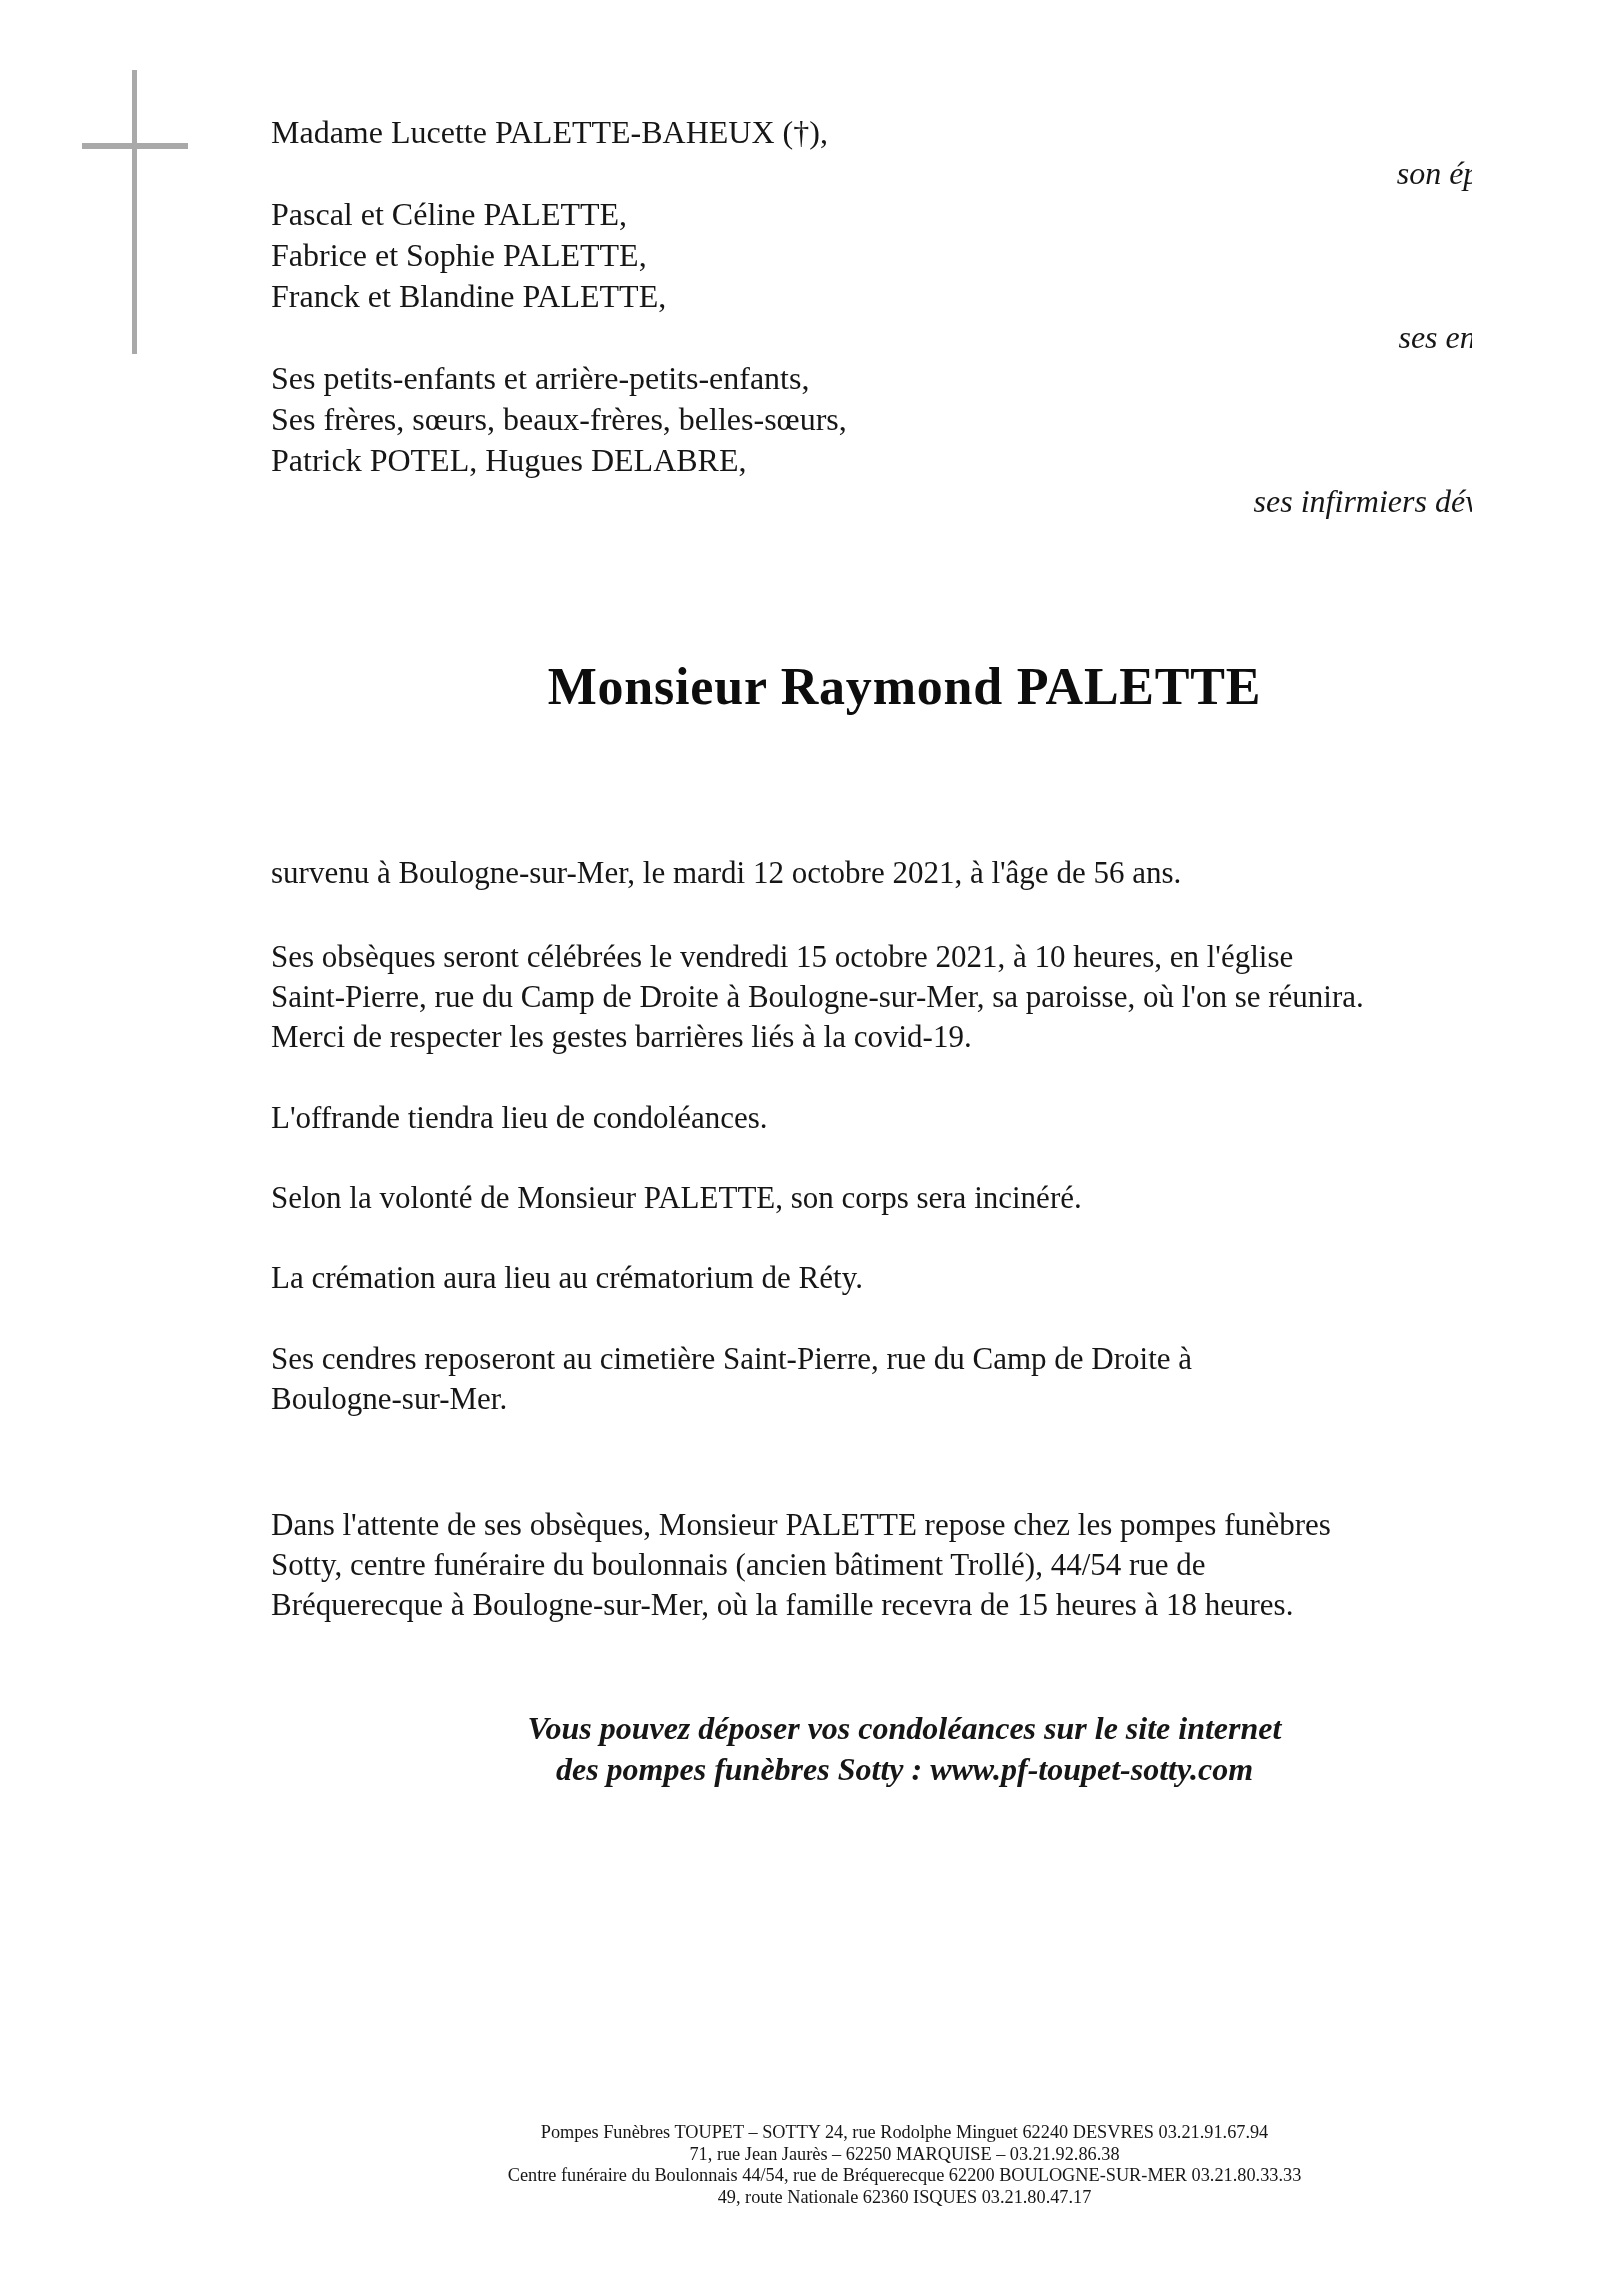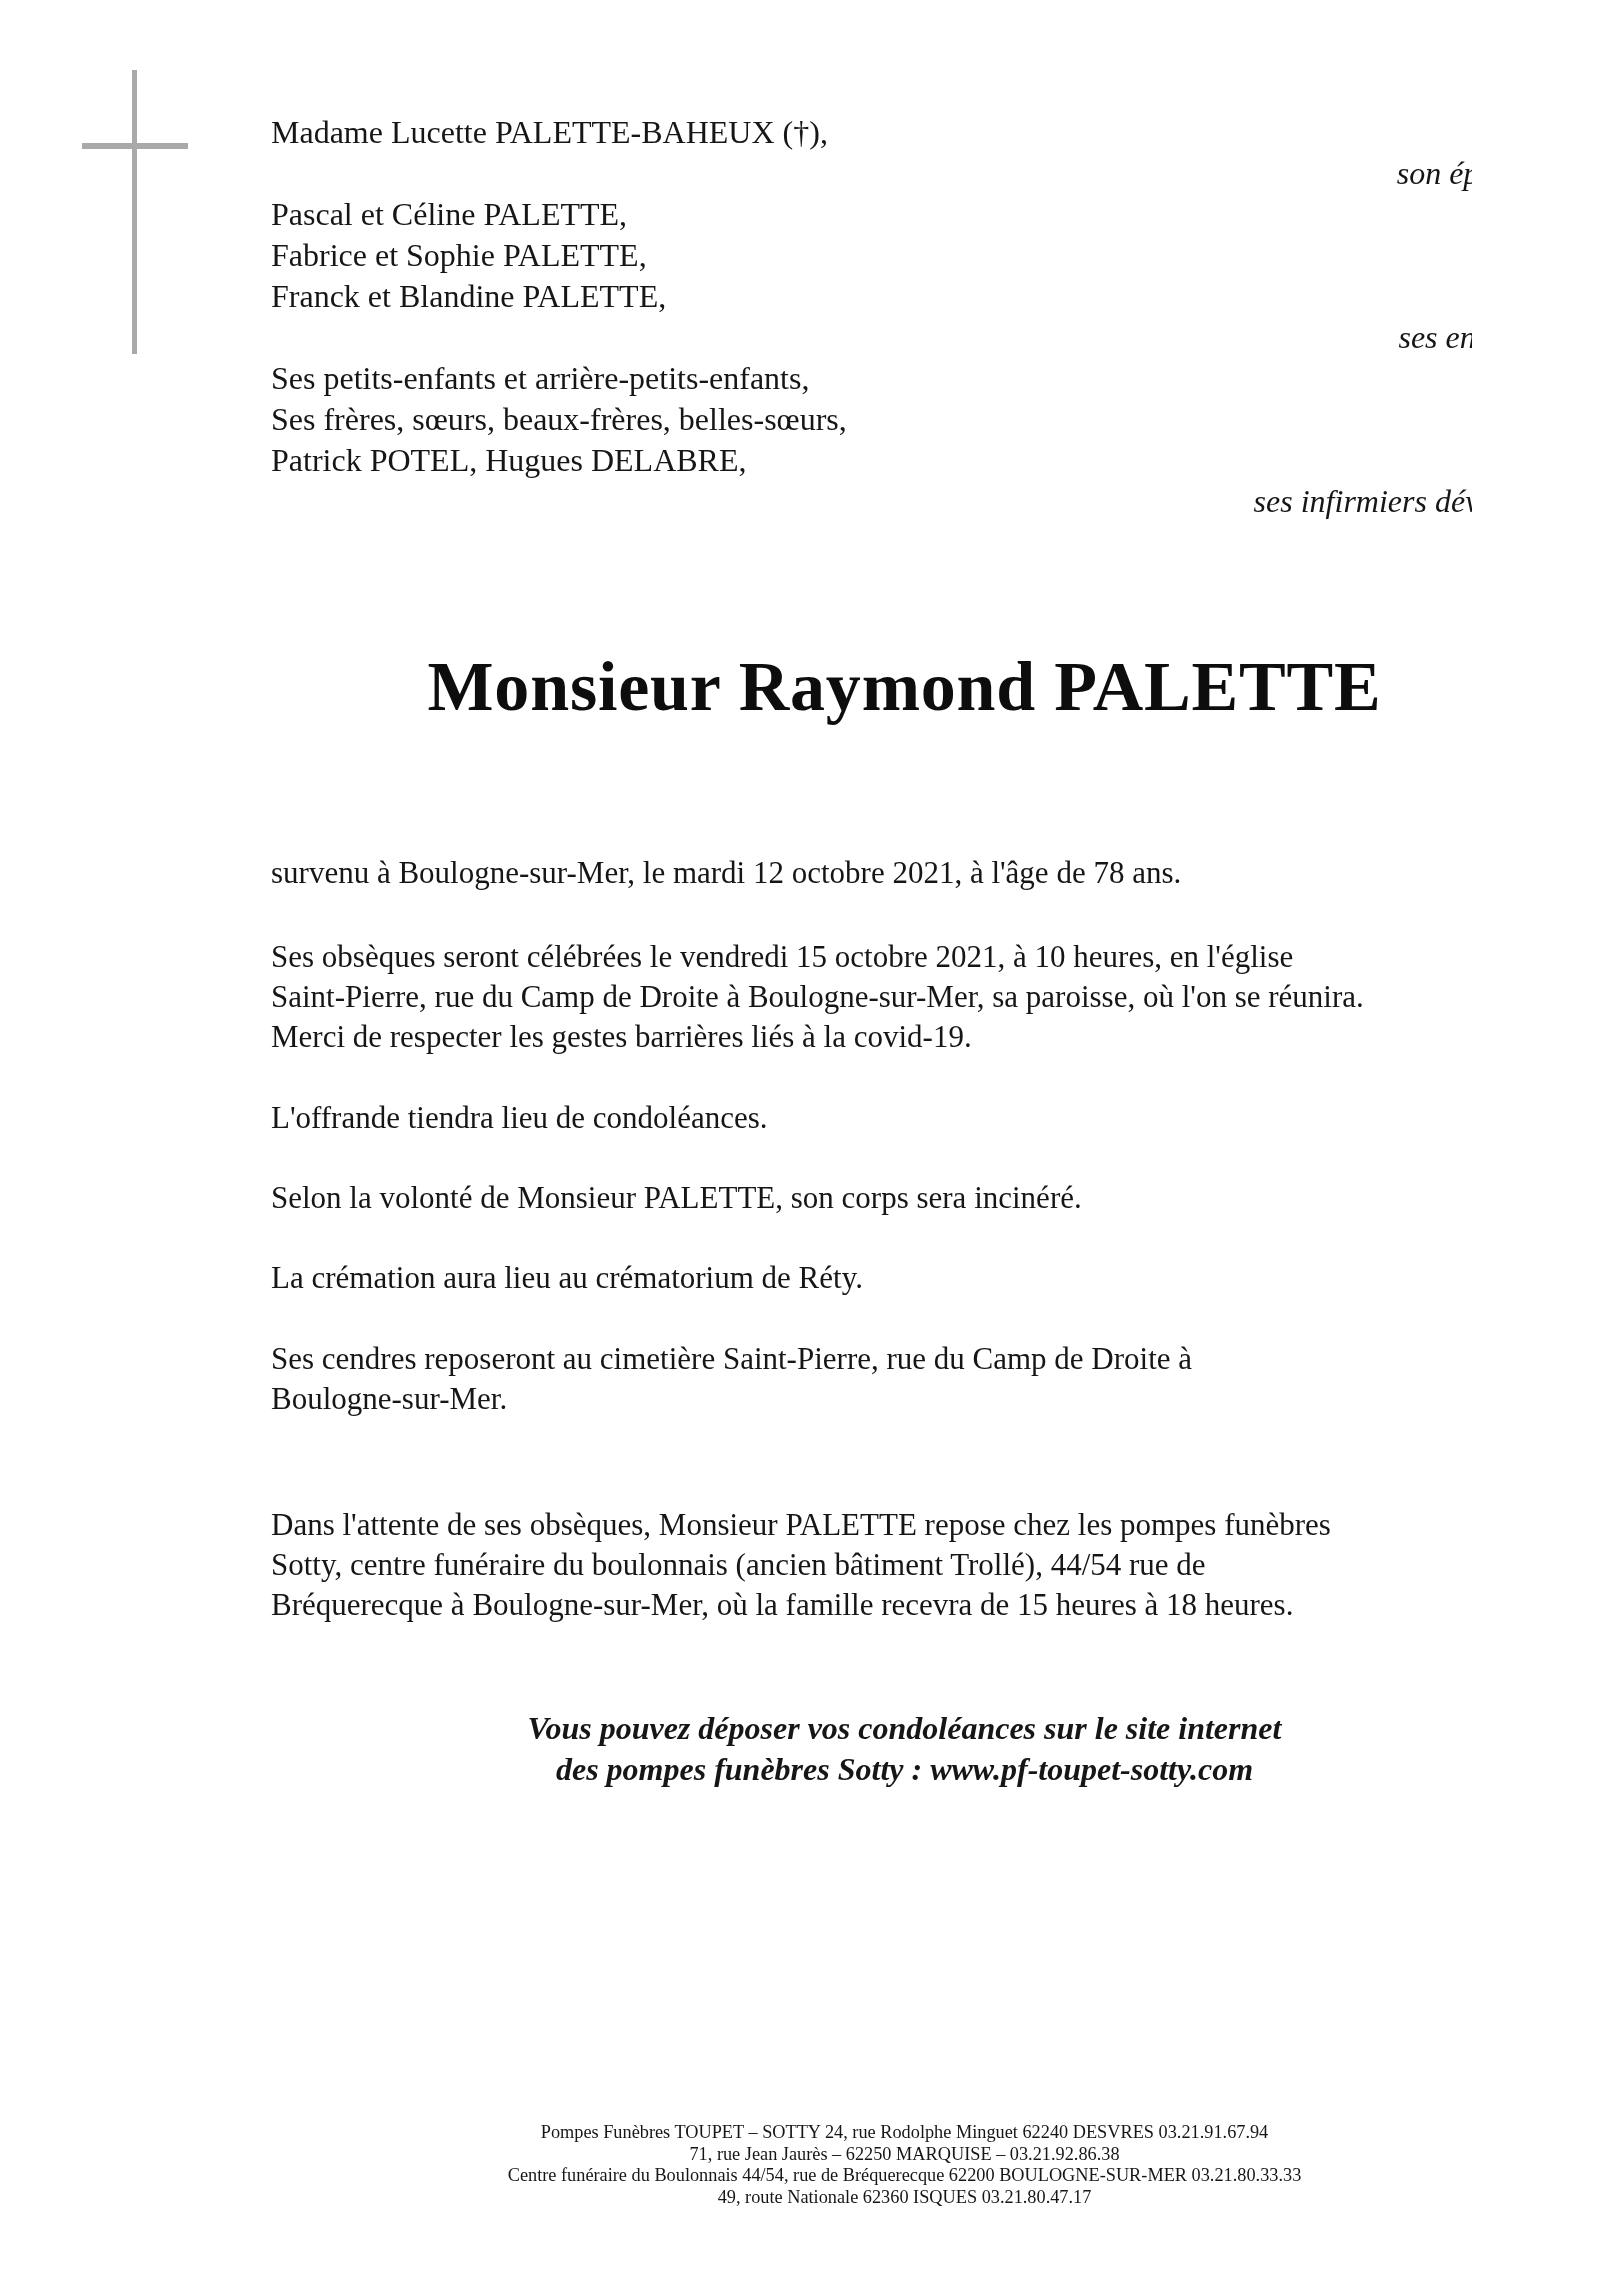--- a/index.html
+++ b/index.html
@@ -26,21 +26,21 @@
   }
   .line {
     font-size: 32px; line-height: 41px; white-space: nowrap;
   }
   .relation {
     text-align: right; font-style: italic; white-space: nowrap;
   }
   .intro { margin-top: 76px; }
   .deceased-title {
     margin-top: 126px;
-    font-size: 70px; font-weight: bold; line-height: 77px;
+    font-size: 52px; font-weight: bold; line-height: 77px;
     text-align: center; letter-spacing: 0.8px; white-space: nowrap;
     color: #0d0d0d;
   }
   .para { margin-top: 40px; }
   .para .pline { font-size: 31px; line-height: 40px; white-space: nowrap; }
   .para-first { margin-top: 128px; }
   .para-gap52 { margin-top: 41px; }
   .para-gap55 { margin-top: 44px; }
   .plea {
     margin-top: 41px;
@@ -82,21 +82,21 @@
 
     <div class="line">Ses petits-enfants et arrière-petits-enfants,</div>
     <div class="line">Ses frères, sœurs, beaux-frères, belles-sœurs,</div>
     <div class="line">Patrick POTEL, Hugues DELABRE,</div>
     <div class="line relation">ses infirmiers dévoués</div>
 
 
     <div class="deceased-title">Monsieur Raymond PALETTE</div>
 
     <div class="para para-first">
-      <div class="pline">survenu à Boulogne-sur-Mer, le mardi 12 octobre 2021, à l'âge de 78 ans.</div>
+      <div class="pline">survenu à Boulogne-sur-Mer, le mardi 12 octobre 2021, à l'âge de 56 ans.</div>
     </div>
 
     <div class="para para-gap55">
       <div class="pline">Ses obsèques seront célébrées le vendredi 15 octobre 2021, à 10 heures, en l'église</div>
       <div class="pline">Saint-Pierre, rue du Camp de Droite à Boulogne-sur-Mer, sa paroisse, où l'on se réunira.</div>
       <div class="pline">Merci de respecter les gestes barrières liés à la covid-19.</div>
     </div>
 
     <div class="para para-gap52">
       <div class="pline">L'offrande tiendra lieu de condoléances.</div>

